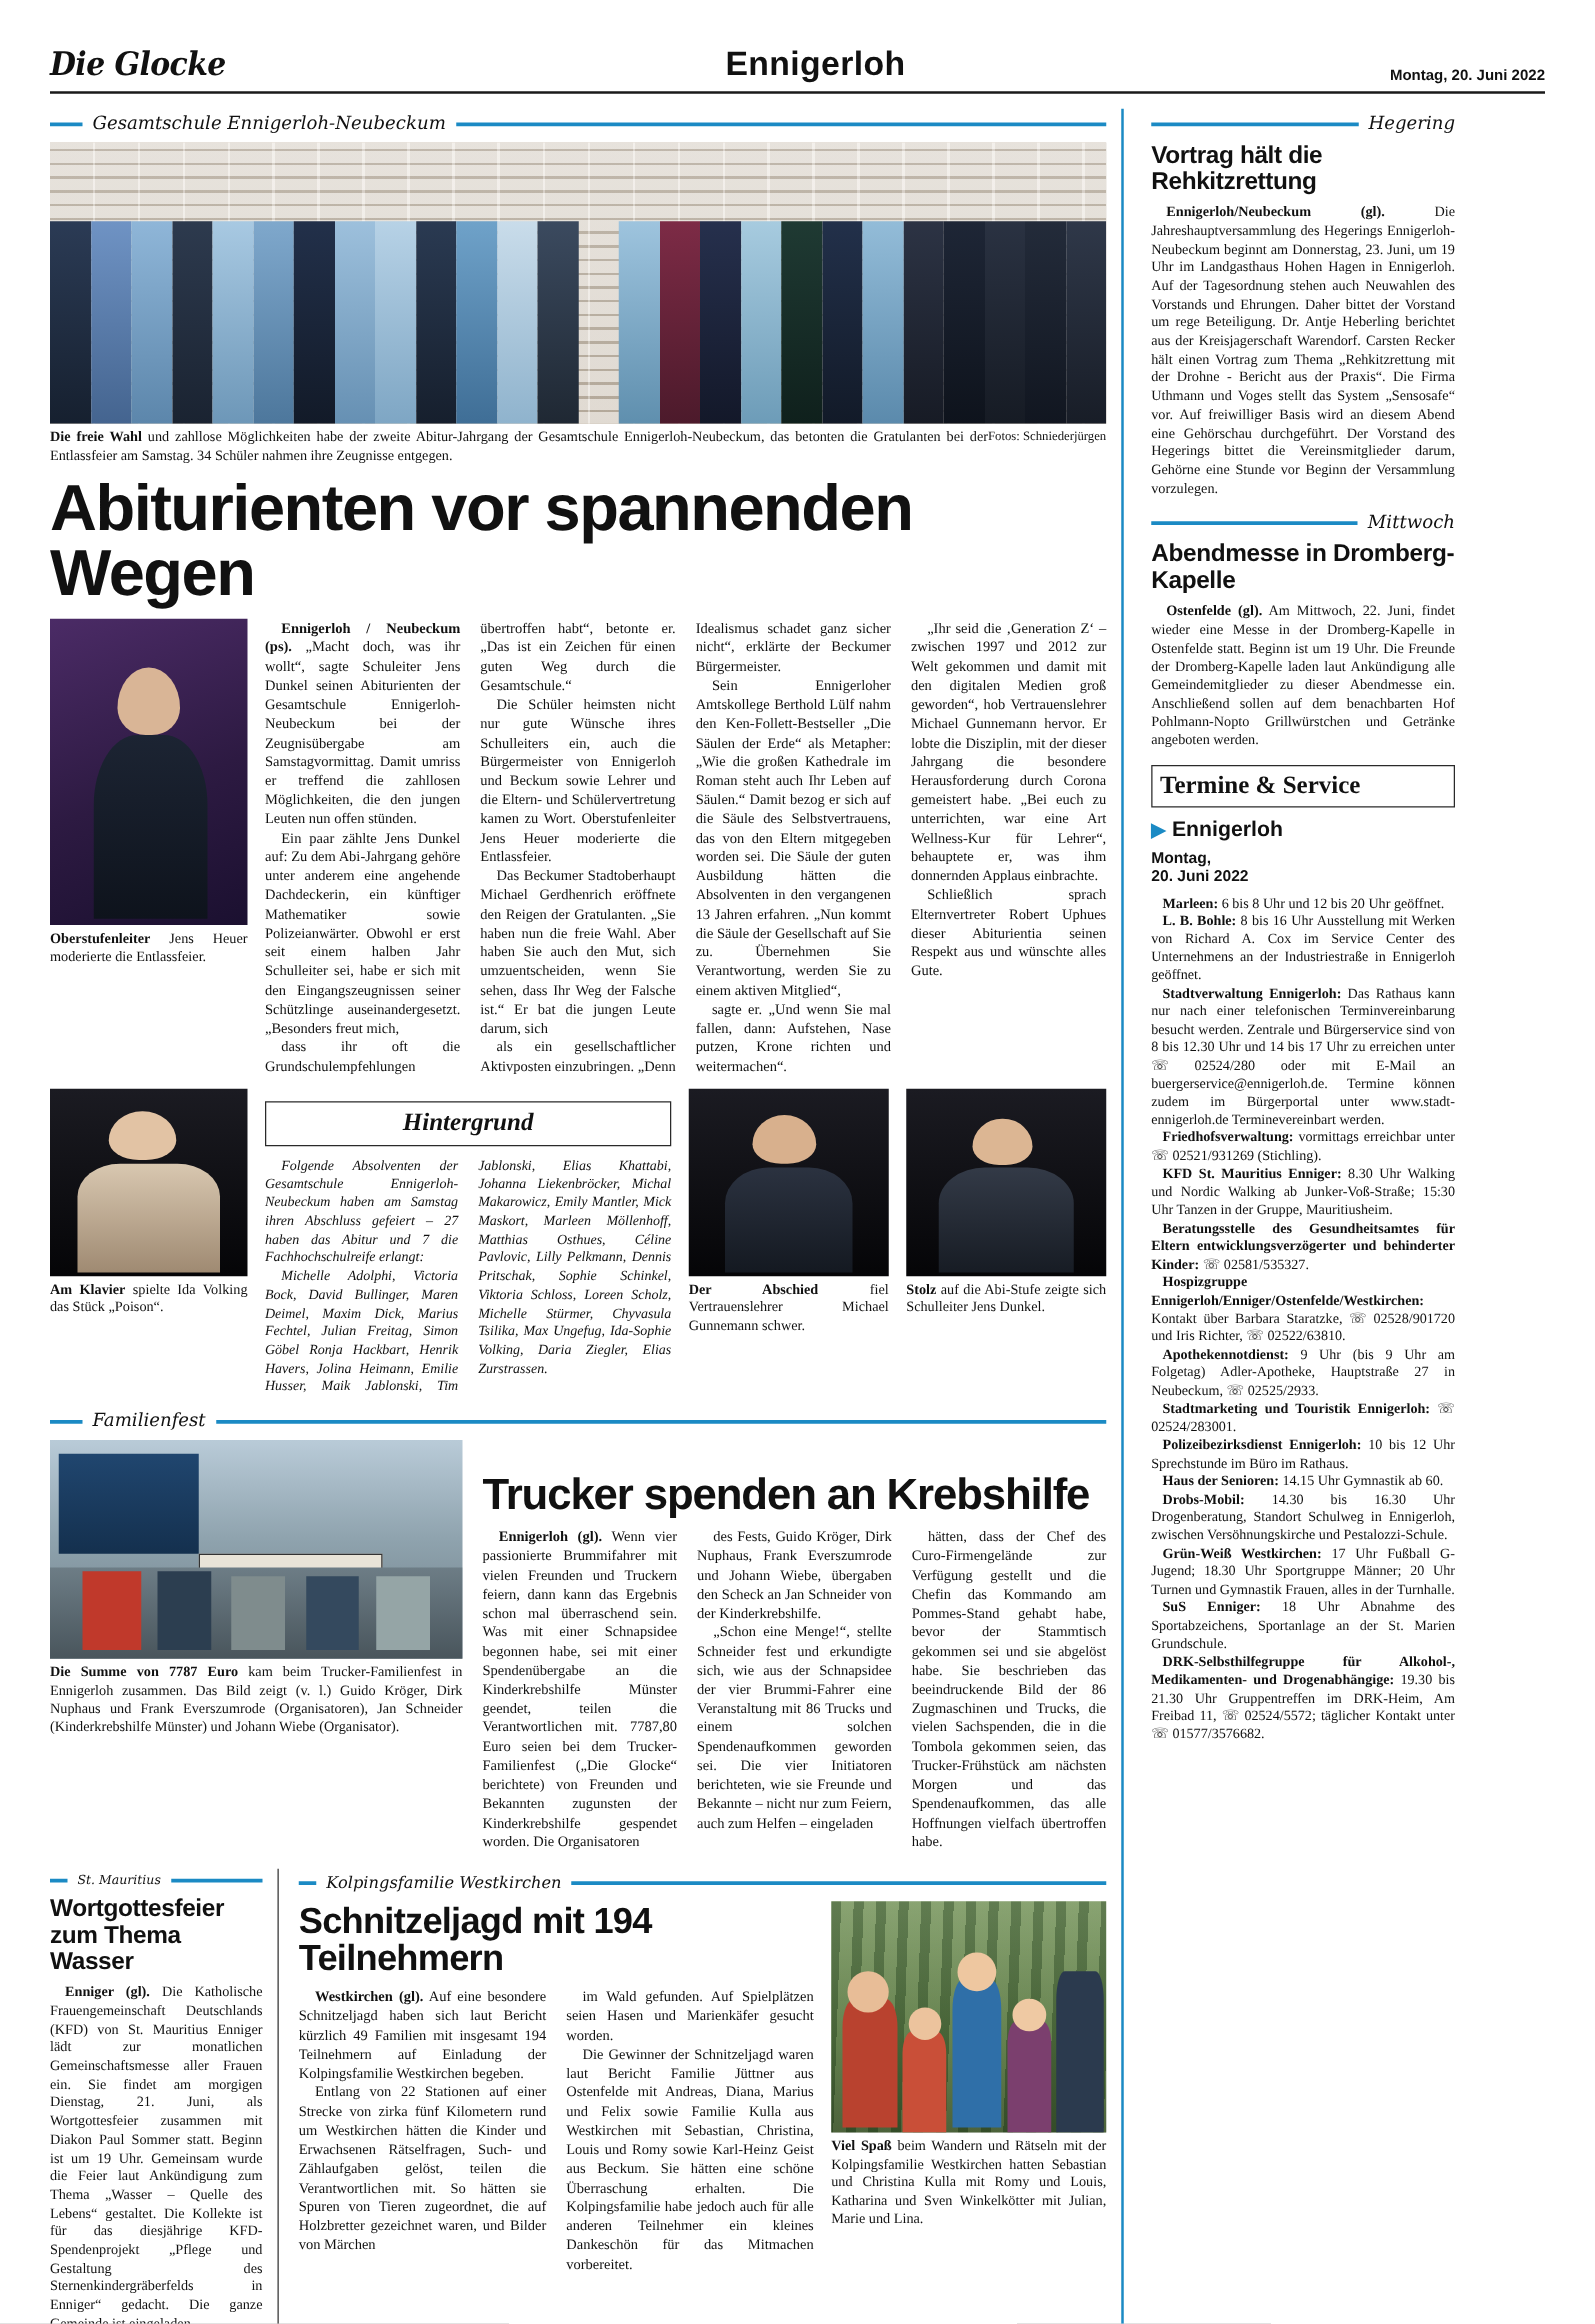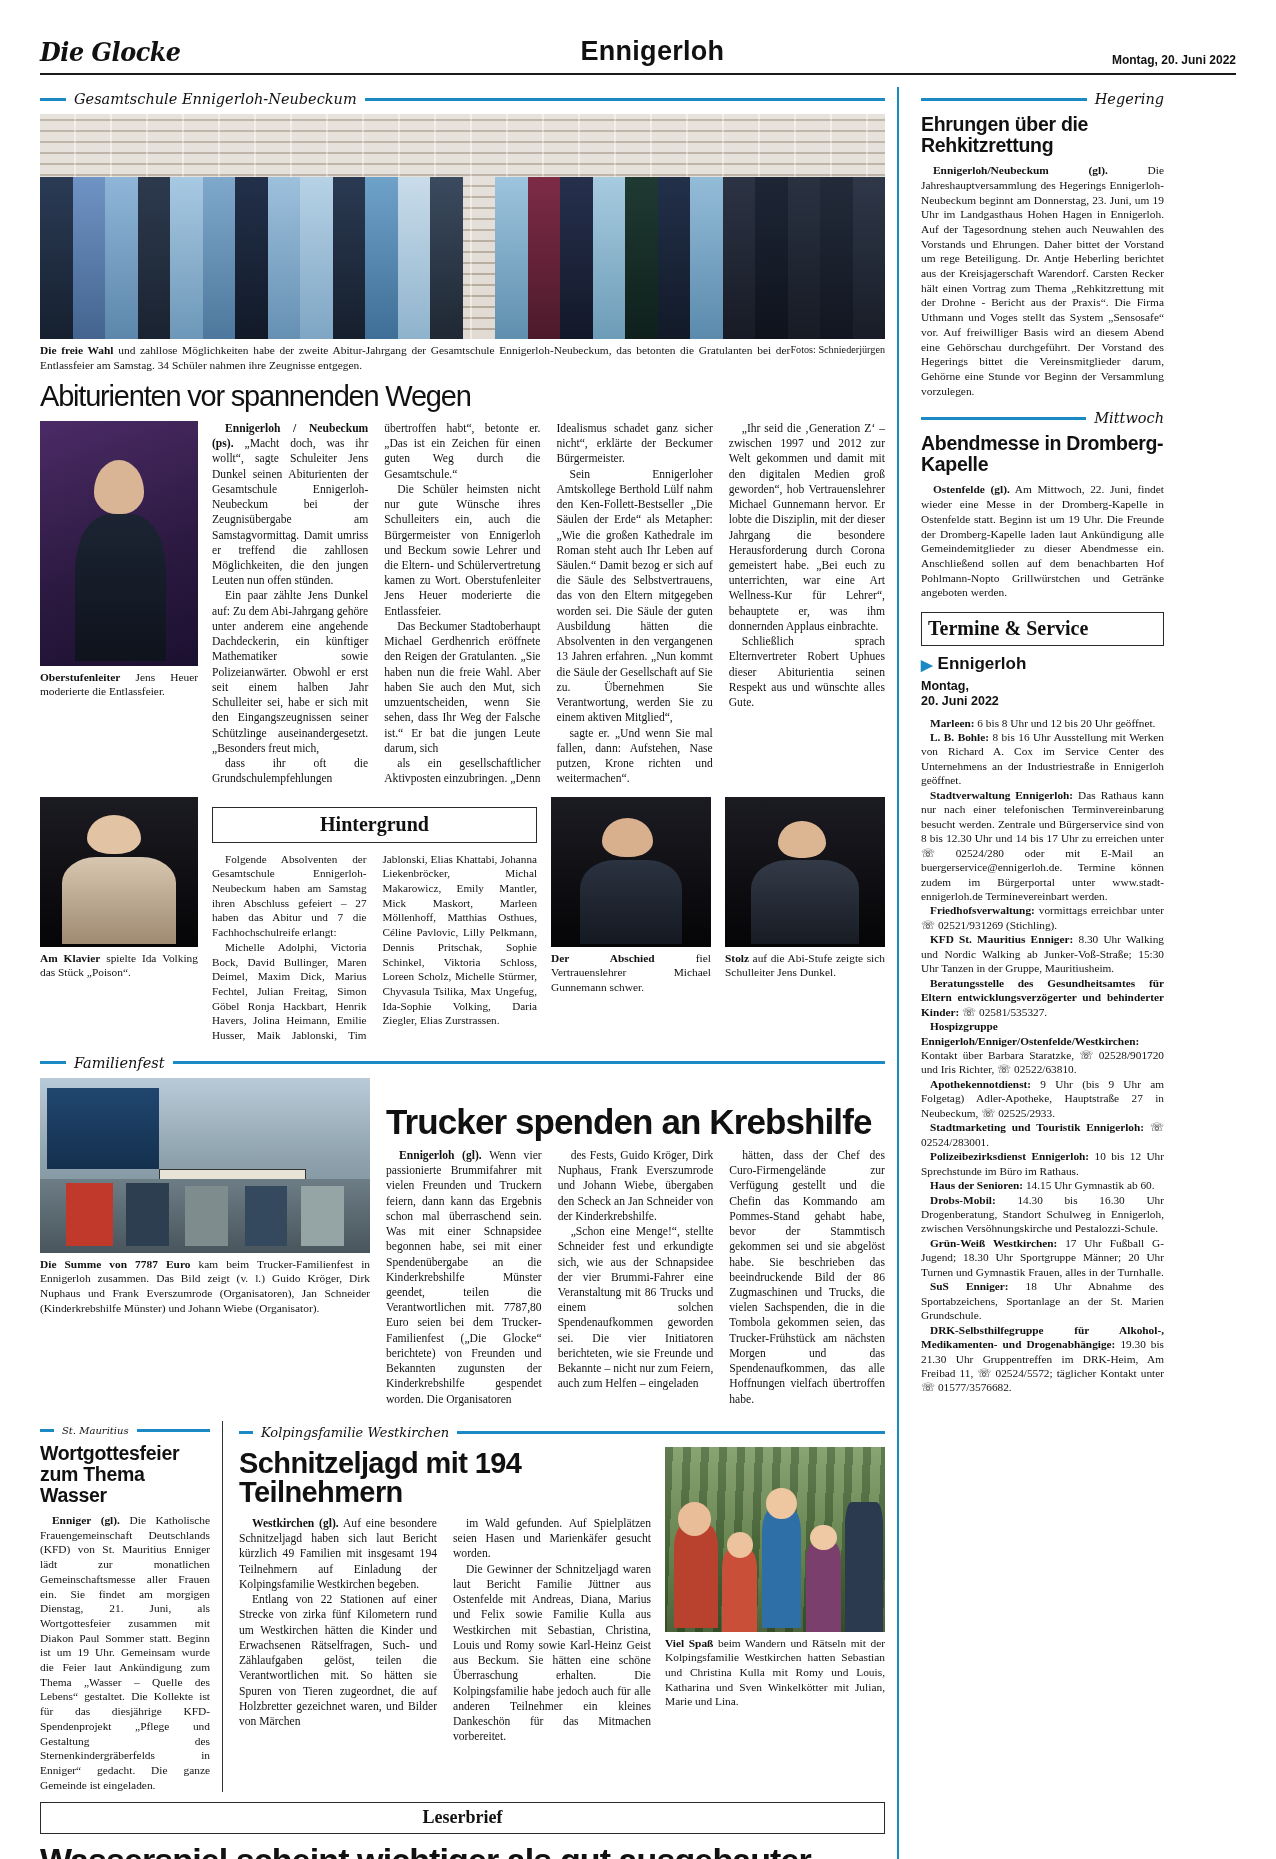--- a/index.html
+++ b/index.html
@@ -30,21 +30,21 @@
   .seclabel .bar{height:3px;background:#1b8ac4;flex:0 0 26px;}
   .seclabel .bar.grow{flex:1 1 auto;}
 
   
   .photo{position:relative;overflow:hidden;background:#7c8793;}
   .cap{font-size:11.4px;line-height:1.28;margin-top:4px;text-align:justify;}
   .cap b{font-weight:bold;}
   .credit{float:right;font-size:10.2px;}
 
   
-  h1.hl{font-family:"Liberation Sans",sans-serif;font-weight:normal;font-size:29px;
+  h1.hl{font-family:"Liberation Sans",sans-serif;font-weight:bold;font-size:52px;
         line-height:.99;margin:10px 0 10px;letter-spacing:-1.2px;}
   h2.hl{font-family:"Liberation Sans",sans-serif;font-weight:bold;font-size:35px;
         line-height:1.0;margin:6px 0 9px;letter-spacing:-.9px;}
   h3.hl{font-family:"Liberation Sans",sans-serif;font-weight:bold;font-size:29px;
         line-height:1.02;margin:2px 0 8px;letter-spacing:-.6px;}
   h4.side{font-family:"Liberation Sans",sans-serif;font-weight:bold;font-size:19.5px;
           line-height:1.08;margin:2px 0 7px;letter-spacing:-.3px;}
 
   
   .cols{column-gap:16px;font-size:11.6px;line-height:1.315;text-align:justify;
@@ -181,21 +181,21 @@
         <div style="width:158px;flex:0 0 158px;">
           <div class="photo ph-stage" style="height:150px;position:relative;">
             <div class="shape" style="left:30%;top:12%;width:34%;height:26%;background:#e2c3a4;"></div>
             <div class="shape" style="left:14%;top:40%;width:72%;height:58%;background:linear-gradient(#d8c7b0,#9f8a72);border-radius:30% 30% 0 0;"></div>
           </div>
           <div class="cap">
             <b>Am Klavier</b><span> spielte Ida Volking das Stück „Poison“.</span>
           </div>
         </div>
 
-        <div style="flex:1;">
+        <div style="flex:1;font-style:italic;">
           <div class="boxhead">Hintergrund</div>
           <div class="cols c2" style="font-size:11.2px;">
             <p class="first">Folgende Absolventen der Gesamtschule Ennigerloh-Neubeckum haben am Samstag ihren Abschluss gefeiert – 27 haben das Abitur und 7 die Fachhochschulreife erlangt:</p>
             <p>Michelle Adolphi, Victoria Bock, David Bullinger, Maren Deimel, Maxim Dick, Marius Fechtel, Julian Freitag, Simon Göbel Ronja Hackbart, Henrik Havers, Jolina Heimann, Emilie Husser, Maik Jablonski, Tim Jablonski, Elias Khattabi, Johanna Liekenbröcker, Michal Makarowicz, Emily Mantler, Mick Maskort, Marleen Möllenhoff, Matthias Osthues, Céline Pavlovic, Lilly Pelkmann, Dennis Pritschak, Sophie Schinkel, Viktoria Schloss, Loreen Scholz, Michelle Stürmer, Chyvasula Tsilika, Max Ungefug, Ida-Sophie Volking, Daria Ziegler, Elias Zurstrassen.</p>
           </div>
         </div>
 
         <div style="width:160px;flex:0 0 160px;">
           <div class="photo ph-stage" style="height:150px;position:relative;">
             <div class="shape" style="left:32%;top:14%;width:32%;height:26%;background:#d8b08d;"></div>
@@ -304,21 +304,21 @@
       <h2 class="hl" style="font-size:34px;">Wasserspiel scheint wichtiger als gut ausgebauter Radweg</h2>
 
     </div>
 
     <div class="col-side">
 
       <div class="seclabel">
         <span class="bar grow"></span>
         <span class="txt">Hegering</span>
       </div>
-      <h4 class="side">Ehrungen über die Rehkitzrettung</h4>
+      <h4 class="side">Vortrag hält die Rehkitzrettung</h4>
       <div class="sidetext">
         <p><b>Ennigerloh/Neubeckum (gl).</b> <span>Die Jahreshauptversammlung des Hegerings Ennigerloh-Neubeckum beginnt am Donnerstag, 23. Juni, um 19 Uhr im Landgasthaus Hohen Hagen in Ennigerloh. Auf der Tagesordnung stehen auch Neuwahlen des Vorstands und Ehrungen. Daher bittet der Vorstand um rege Beteiligung. Dr. Antje Heberling berichtet aus der Kreisjagerschaft Warendorf. Carsten Recker hält einen Vortrag zum Thema „Rehkitzrettung mit der Drohne - Bericht aus der Praxis“. Die Firma Uthmann und Voges stellt das System „Sensosafe“ vor. Auf freiwilliger Basis wird an diesem Abend eine Gehörschau durchgeführt. Der Vorstand des Hegerings bittet die Vereinsmitglieder darum, Gehörne eine Stunde vor Beginn der Versammlung vorzulegen.</span></p>
       </div>
 
       <div class="seclabel" style="margin-top:12px;text-align:right;">
         <span class="bar grow"></span>
         <span class="txt">Mittwoch</span>
       </div>
       <h4 class="side">Abendmesse in Dromberg-Kapelle</h4>
       <div class="sidetext">

